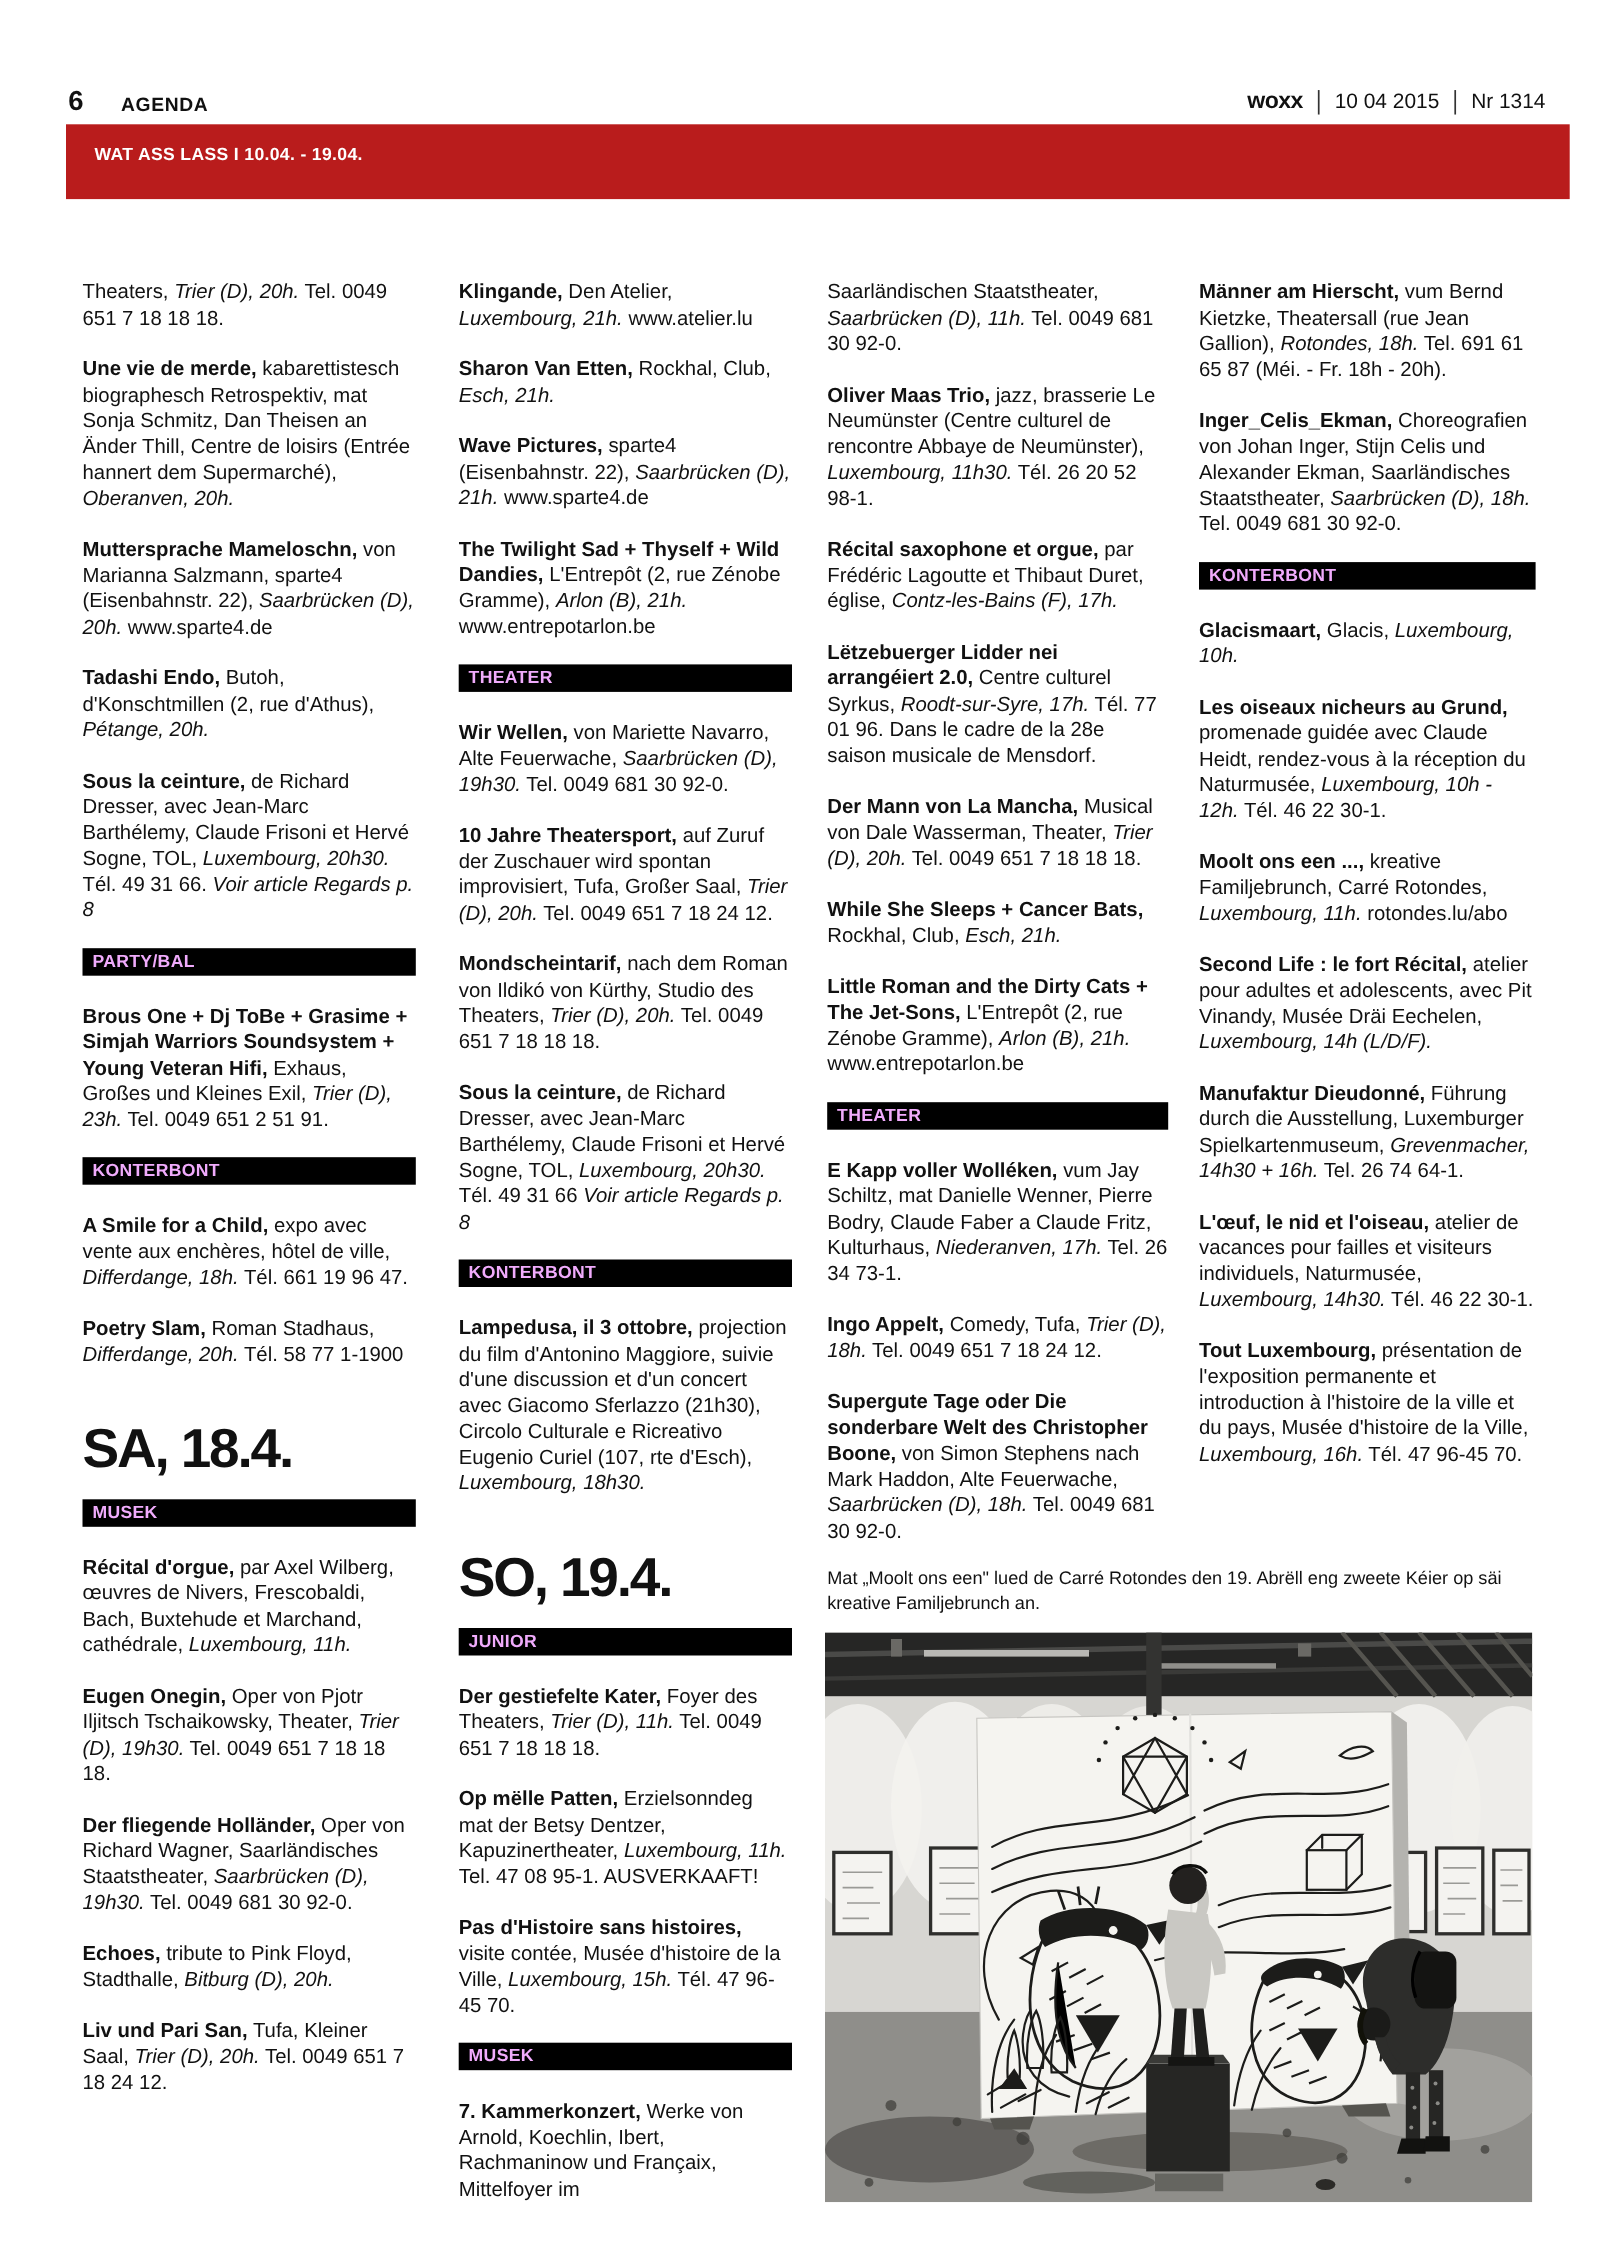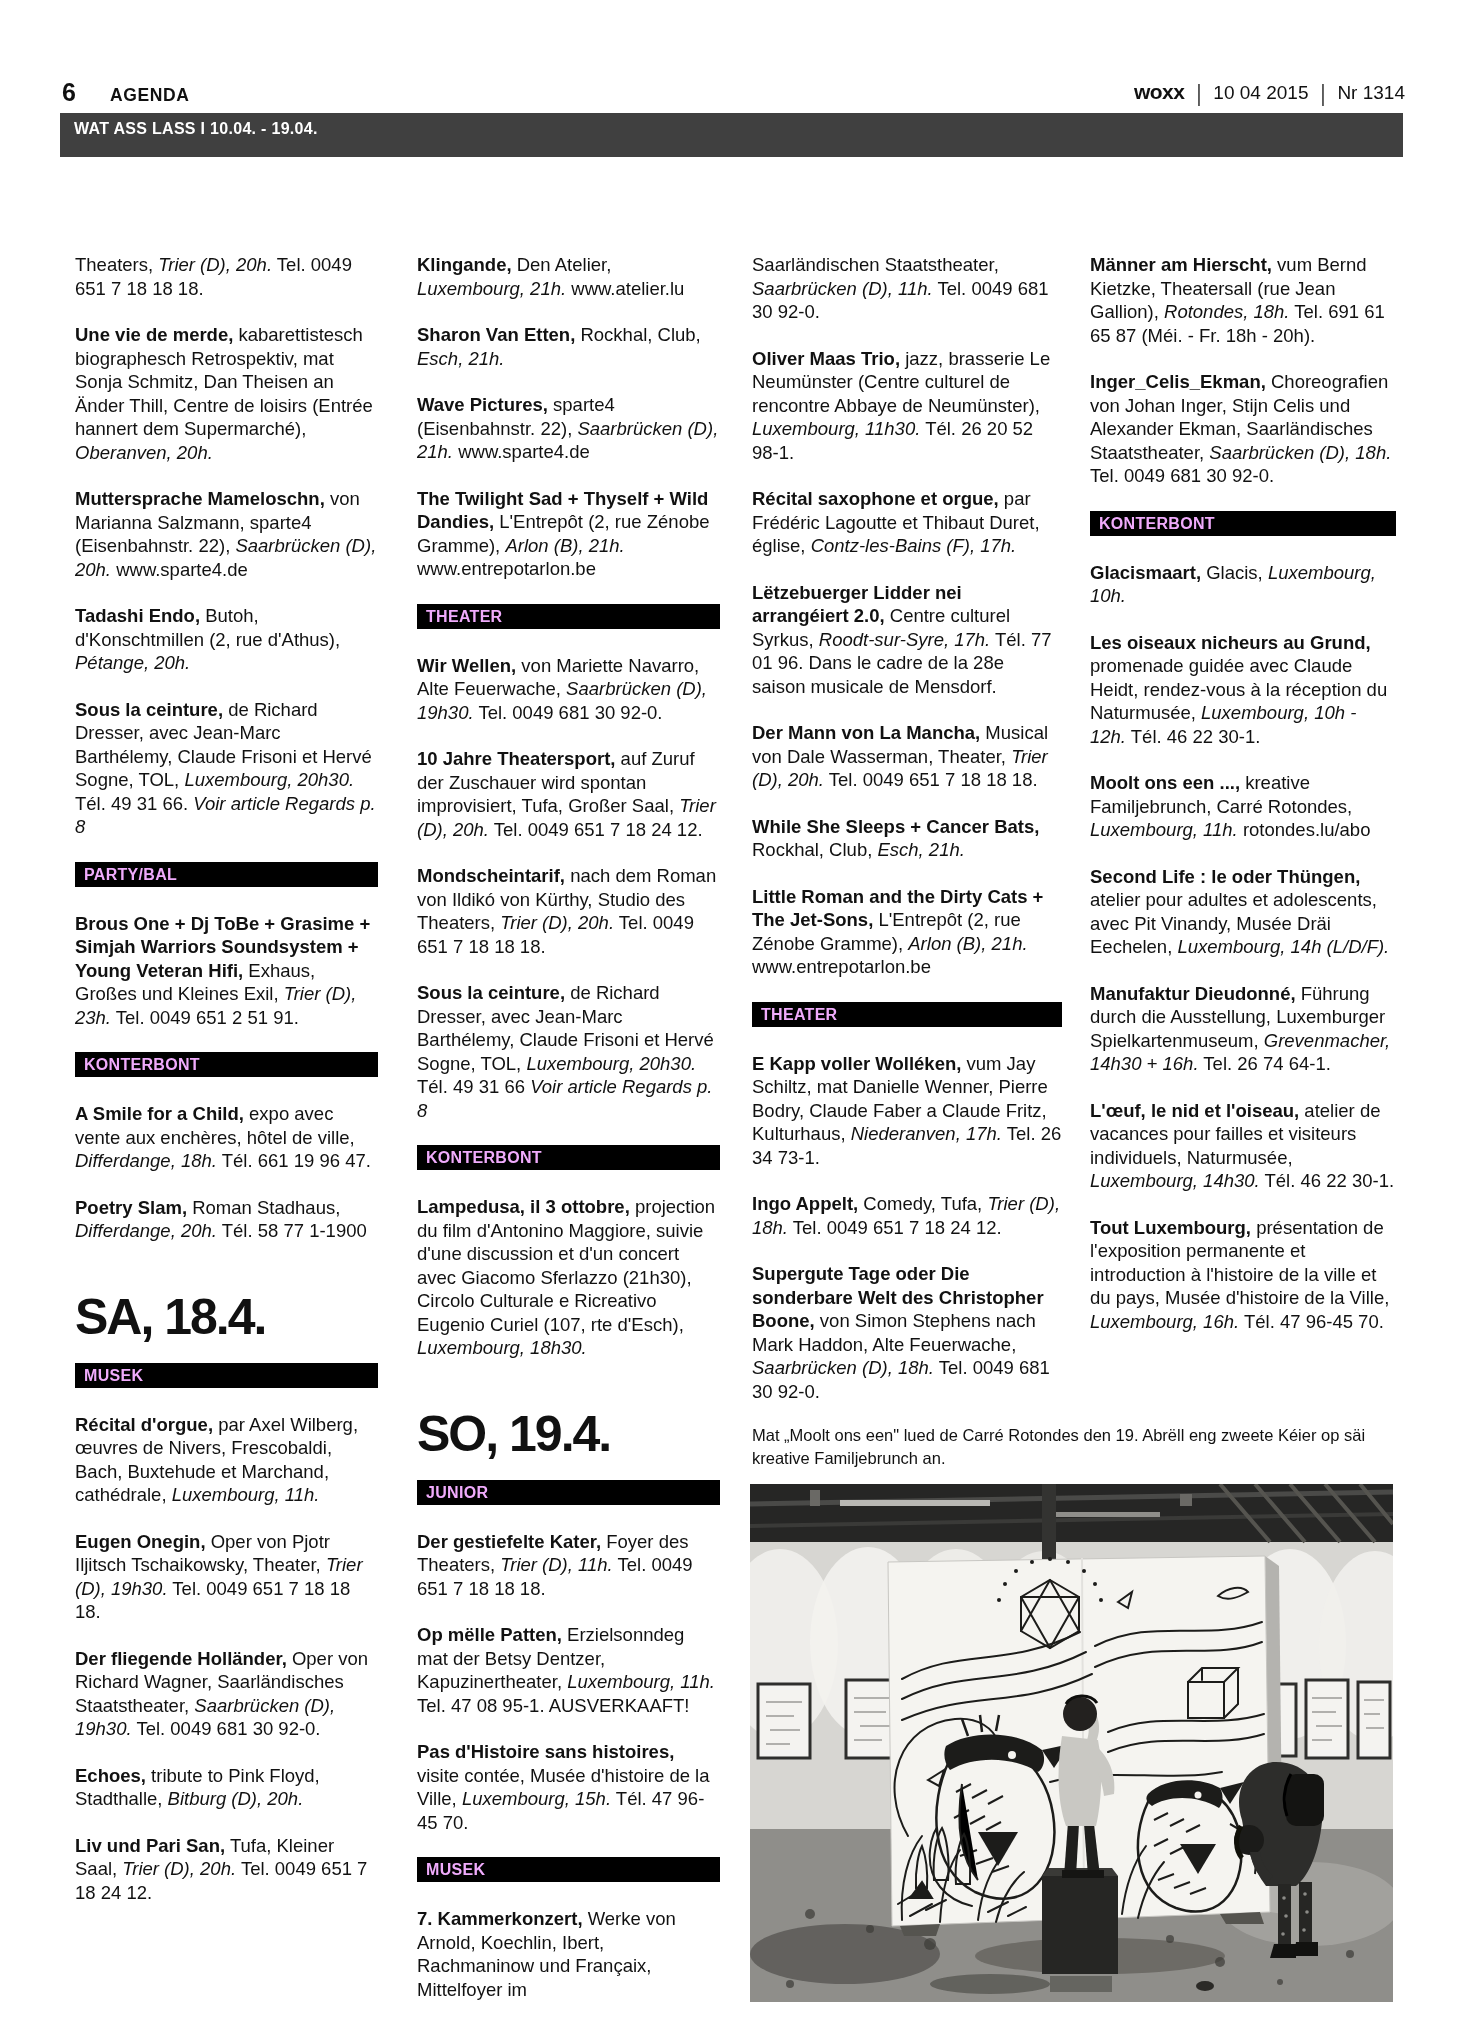--- a/index.html
+++ b/index.html
@@ -11,22 +11,22 @@
   }
   
   .pagehead{position:absolute;left:62px;top:78px;width:1343px;height:34px;}
   .pagenum{position:absolute;left:0;top:0;font-size:25px;font-weight:bold;letter-spacing:-0.5px;}
   .rubric{position:absolute;left:48px;top:7px;font-size:17.5px;font-weight:bold;letter-spacing:0.6px;}
   .masthead{position:absolute;right:0;top:2px;display:flex;align-items:flex-end;gap:12px;font-size:19px;}
   .masthead .brand{font-weight:bold;font-size:21px;letter-spacing:-0.5px;}
   .masthead .sep{font-weight:200;color:#333;transform:scaleY(1.25);display:inline-block;}
   
   .banner{
-    position:absolute;left:60px;top:113px;width:1335px;height:36px;background:#404040;
-    color:#fff;font-size:16px;font-weight:bold;line-height:24px;padding:4px;letter-spacing:0.3px;
+    position:absolute;left:60px;top:113px;width:1335px;height:36px;background:#b91c1c;
+    color:#fff;font-size:16px;font-weight:bold;line-height:24px;padding:16px;letter-spacing:0.3px;
   }
   .banner span{padding-left:10px;}
   
   .col{position:absolute;top:253px;width:303px;font-size:18.5px;line-height:23.5px;}
   .col-1{left:75px;}
   .col-2{left:417px;}
   .col-3{left:752px;width:310px;}
   .col-4{left:1090px;width:306px;}
   .entry{margin:0 0 23px 0;}
   .entry .b{font-weight:bold;}
@@ -116,21 +116,21 @@
       <p class="entry"><span class="b">Ingo Appelt,</span><span class="p"> Comedy, Tufa, </span><span class="i">Trier (D), 18h.</span><span class="p"> Tel. 0049 651 7 18 24 12.</span></p>
       <p class="entry"><span class="b">Supergute Tage oder Die sonderbare Welt des Christopher Boone,</span><span class="p"> von Simon Stephens nach Mark Haddon, Alte Feuerwache, </span><span class="i">Saarbrücken (D), 18h.</span><span class="p"> Tel. 0049 681 30 92-0.</span></p>
     </section>
   <section class="col col-4">
       <p class="entry"><span class="b">Männer am Hierscht,</span><span class="p"> vum Bernd Kietzke, Theatersall (rue Jean Gallion), </span><span class="i">Rotondes, 18h.</span><span class="p"> Tel. 691 61 65 87 (Méi. - Fr. 18h - 20h).</span></p>
       <p class="entry"><span class="b">Inger_Celis_Ekman,</span><span class="p"> Choreografien von Johan Inger, Stijn Celis und Alexander Ekman, Saarländisches Staatstheater, </span><span class="i">Saarbrücken (D), 18h.</span><span class="p"> Tel. 0049 681 30 92-0.</span></p>
       <div class="section-bar">KONTERBONT</div>
       <p class="entry"><span class="b">Glacismaart,</span><span class="p"> Glacis, </span><span class="i">Luxembourg, 10h.</span></p>
       <p class="entry"><span class="b">Les oiseaux nicheurs au Grund,</span><span class="p"> promenade guidée avec Claude Heidt, rendez-vous à la réception du Naturmusée, </span><span class="i">Luxembourg, 10h - 12h.</span><span class="p"> Tél. 46 22 30-1.</span></p>
       <p class="entry"><span class="b">Moolt ons een ...,</span><span class="p"> kreative Familjebrunch, Carré Rotondes, </span><span class="i">Luxembourg, 11h.</span><span class="p"> rotondes.lu/abo</span></p>
-      <p class="entry"><span class="b">Second Life : le oder Thüngen,</span><span class="p"> atelier pour adultes et adolescents, avec Pit Vinandy, Musée Dräi Eechelen, </span><span class="i">Luxembourg, 14h (L/D/F).</span></p>
+      <p class="entry"><span class="b">Second Life : le fort Récital,</span><span class="p"> atelier pour adultes et adolescents, avec Pit Vinandy, Musée Dräi Eechelen, </span><span class="i">Luxembourg, 14h (L/D/F).</span></p>
       <p class="entry"><span class="b">Manufaktur Dieudonné,</span><span class="p"> Führung durch die Ausstellung, Luxemburger Spielkartenmuseum, </span><span class="i">Grevenmacher, 14h30 + 16h.</span><span class="p"> Tel. 26 74 64-1.</span></p>
       <p class="entry"><span class="b">L'œuf, le nid et l'oiseau,</span><span class="p"> atelier de vacances pour failles et visiteurs individuels, Naturmusée, </span><span class="i">Luxembourg, 14h30.</span><span class="p"> Tél. 46 22 30-1.</span></p>
       <p class="entry"><span class="b">Tout Luxembourg,</span><span class="p"> présentation de l'exposition permanente et introduction à l'histoire de la ville et du pays, Musée d'histoire de la Ville, </span><span class="i">Luxembourg, 16h.</span><span class="p"> Tél. 47 96-45 70.</span></p>
     </section>
 </main>
 
 <div class="feature">
   <p class="caption">Mat „Moolt ons een" lued de Carré Rotondes den 19. Abrëll eng zweete Kéier op säi kreative Familjebrunch an.</p>
   <figure class="photo">
     <svg width="643" height="518" viewBox="0 0 643 518" xmlns="http://www.w3.org/2000/svg">

